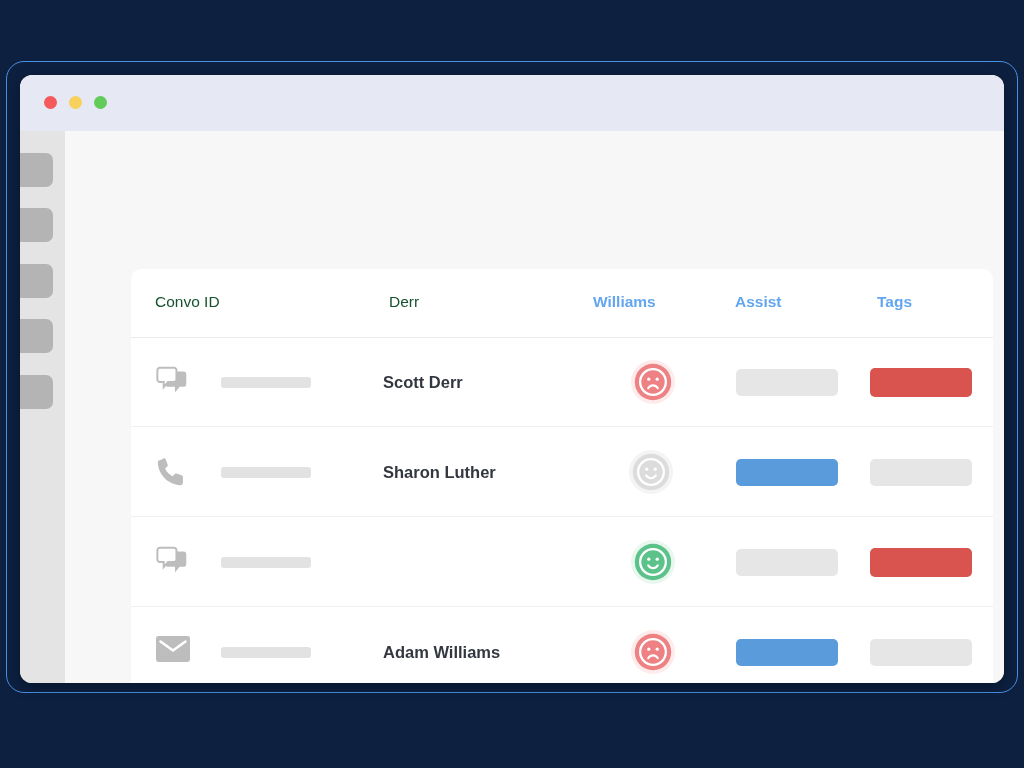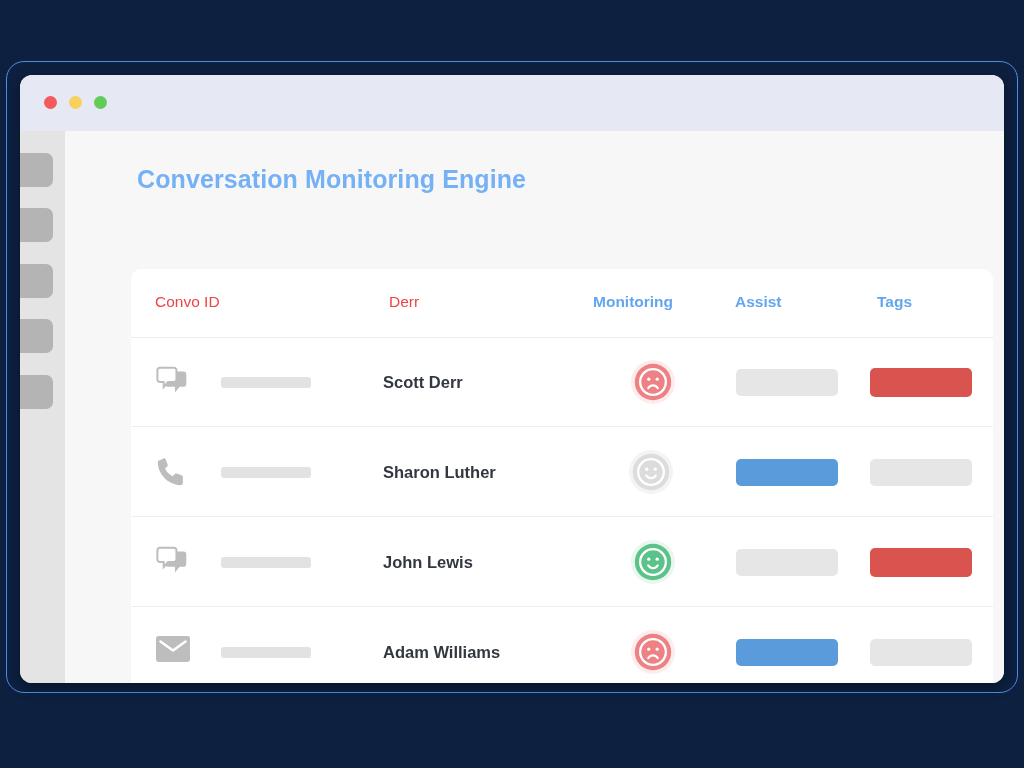--- a/index.html
+++ b/index.html
@@ -60,21 +60,21 @@
     white-space:nowrap;
   }
   .card{
     position:absolute;left:66px;top:138px;width:862px;height:444px;
     background:#ffffff;border-radius:10px;
   }
 
   
   .thead{position:relative;height:68px;}
   .th{position:absolute;top:24px;font-size:15.5px;font-weight:bold;white-space:nowrap;}
-  .th.muted{color:#ef4444;font-weight:normal;}
+  .th.muted{color:#14532d;font-weight:normal;}
   .th.accent{color:#63a6f0;}
   .thead-rule{position:absolute;left:0;top:68px;width:862px;height:1px;background:#ececec;}
 
   .row{position:relative;height:90px;}
   .row-rule{position:absolute;left:0;bottom:0;width:862px;height:1px;background:#efefef;}
 
   .cell{position:absolute;top:0;height:90px;display:flex;align-items:center;}
   .c-icon{left:24px;width:46px;justify-content:flex-start;}
   .c-bar{left:90px;width:140px;}
   .c-agent{left:252px;width:190px;}
@@ -139,28 +139,27 @@
       <div class="sidebar">
         <div class="side-block" style="top:22px"></div>
         <div class="side-block" style="top:77px"></div>
         <div class="side-block" style="top:133px"></div>
         <div class="side-block" style="top:188px"></div>
         <div class="side-block" style="top:244px"></div>
       </div>
 
       <div class="main">
 
-        <div class="page-title">Conversation Monitoring Engine</div>
 
         <div class="card">
 
           <div class="thead">
             <div class="th muted" style="left:24px">Convo ID</div>
             <div class="th muted" style="left:258px">Derr</div>
-            <div class="th accent" style="left:462px">Monitoring</div>
+            <div class="th accent" style="left:462px">Williams</div>
             <div class="th accent" style="left:604px">Assist</div>
             <div class="th accent" style="left:746px">Tags</div>
             <div class="thead-rule"></div>
           </div>
 
           <div class="row">
             <div class="cell c-icon">
               <span class="chan-icon">
                 <svg viewBox="0 0 40 36" width="38" height="34">
                   <path d="M14 7h16a3 3 0 0 1 3 3v10a3 3 0 0 1-3 3h-4l-5 6v-6h-7a3 3 0 0 1-3-3V10a3 3 0 0 1 3-3z" fill="#bdbdbd"></path>
@@ -235,23 +234,20 @@
               <span class="chan-icon">
                 <svg viewBox="0 0 40 36" width="38" height="34">
                   <path d="M14 7h16a3 3 0 0 1 3 3v10a3 3 0 0 1-3 3h-4l-5 6v-6h-7a3 3 0 0 1-3-3V10a3 3 0 0 1 3-3z" fill="#bdbdbd"></path>
                   <path d="M5 3h15a2.6 2.6 0 0 1 2.6 2.6v9.8A2.6 2.6 0 0 1 20 18h-6.3l-4.6 5.3V18H5a2.6 2.6 0 0 1-2.6-2.6V5.6A2.6 2.6 0 0 1 5 3z" fill="#ffffff" stroke="#bdbdbd" stroke-width="2.1"></path>
                 </svg>
               </span>
             </div>
             <div class="cell c-bar">
               <span class="idbar"></span>
             </div>
-            <div class="cell c-agent">
-              <span class="agent-name">John Lewis</span>
-            </div>
             <div class="cell c-sent">
               <span class="face">
                 <svg viewBox="0 0 48 48" width="46" height="46">
                   <circle cx="24" cy="24" r="23" fill="#e9f7ee"></circle>
                   <circle cx="24" cy="24" r="19" fill="#5bc38a"></circle>
                   <circle cx="24" cy="24" r="13.4" fill="none" stroke="#ffffff" stroke-width="2.4"></circle>
                   <circle cx="19.6" cy="21" r="1.7" fill="#ffffff"></circle>
                   <circle cx="28.4" cy="21" r="1.7" fill="#ffffff"></circle>
                   <path d="M19 27.5c1.4 2 3 3 5 3s3.6-1 5-3" fill="none" stroke="#ffffff" stroke-width="2.2" stroke-linecap="round"></path>
                 </svg>

